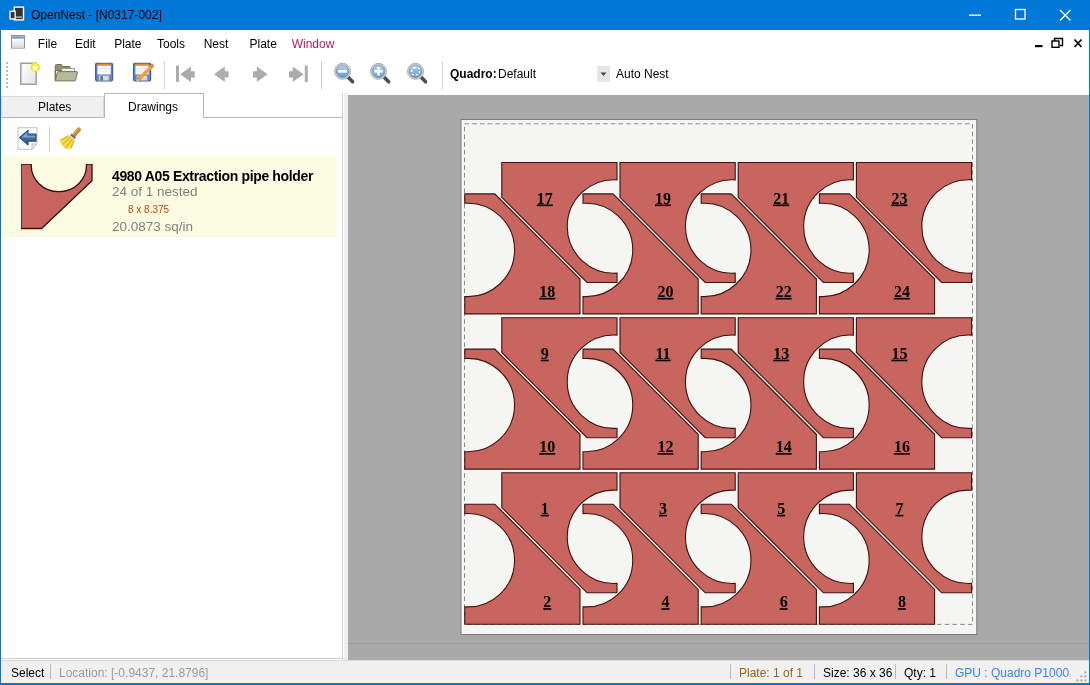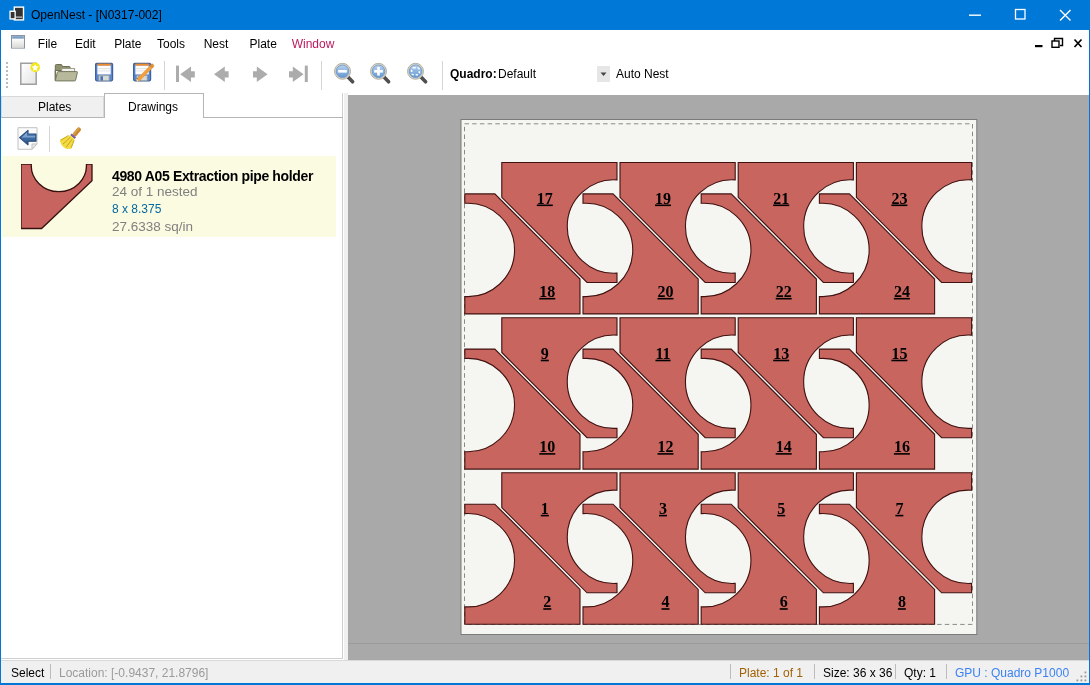--- a/index.html
+++ b/index.html
@@ -165,22 +165,22 @@
 <path d="M8.7,10.5 L3.4,20.6 q5.6,4.6 11.2,2.6 l3.6,-3.2 -4.1,-9.5 z" fill="#f2dc42"></path>
 <path d="M7.4,11.6 l-2.6,8.4 M10,12 l-1.2,10 M12.6,12.2 l0.6,10 M14.8,11.6 l2.6,7.8" stroke="#c8a11e" stroke-width="0.9" fill="none"></path>
 </g>
 </svg></div>
 <div style="position:absolute;left:2px;top:156px;width:334px;height:81px;background:#fbfbe2"></div>
 <svg style="position:absolute;left:21px;top:164px" width="73" height="66" viewBox="0 0 73 66">
     <path d="M 65.4,0.0 L 71.0,0.0 L 71.0,16.8 L 20.6,64.5 L 0.0,64.5 L 0.0,0.0 L 10.3,0.0 A 27.6,26.1 0 1 0 65.4,0.0 Z" fill="#c8645f" stroke="#35100f" stroke-width="1.3"></path>
   </svg>
 <div style="position:absolute;left:112px;top:168px;font-size:14px;font-weight:bold;letter-spacing:-0.35px;line-height:17px;white-space:nowrap">4980 A05 Extraction pipe holder</div>
 <div style="position:absolute;left:112px;top:184.0px;font-size:13.5px;color:#808080;line-height:15px;white-space:nowrap">24 of 1 nested</div>
-<div style="position:absolute;left:112px;top:201.5px;font-size:12px;color:#0369a1;line-height:15px;white-space:nowrap">8 x 8.375</div>
-<div style="position:absolute;left:112px;top:219.0px;font-size:13.5px;color:#808080;line-height:15px;white-space:nowrap">27.6338 sq/in</div>
+<div style="position:absolute;left:128px;top:201.5px;font-size:10px;color:#c2410c;line-height:15px;white-space:nowrap">8 x 8.375</div>
+<div style="position:absolute;left:112px;top:219.0px;font-size:13.5px;color:#808080;line-height:15px;white-space:nowrap">20.0873 sq/in</div>
 <div style="position:absolute;left:344px;top:93px;width:4px;height:567px;background:#f0f0f0"></div>
 <div style="position:absolute;left:348px;top:95px;width:741px;height:566px;background:#a9a9a9"></div>
 <div style="position:absolute;left:348px;top:643px;width:741px;height:1px;background:#9b9b9b"></div>
 <svg style="position:absolute;left:348px;top:95px" width="741" height="566" viewBox="348 95 741 566">
     <rect x="461" y="119.5" width="515.8" height="515" fill="#f5f5f2" stroke="#7a7a7a" stroke-width="1"></rect>
     <rect x="464.5" y="123.8" width="508" height="500.6" fill="none" stroke="#8a8a8a" stroke-width="1" stroke-dasharray="4.5,3.2"></rect>
     <defs>
       <path id="pp" d="M0,9.4 L0,0 L30,0 L115.2,85.2 L115.2,120 L0,120 L0,102.6 A46.7,46.7 0 1 0 0,9.4 Z"></path>
     </defs>
     <use href="#pp" transform="translate(501.8,162.5) rotate(180,57.6,60)" fill="#c8655f" stroke="#3f1210" stroke-width="1.1"></use>

